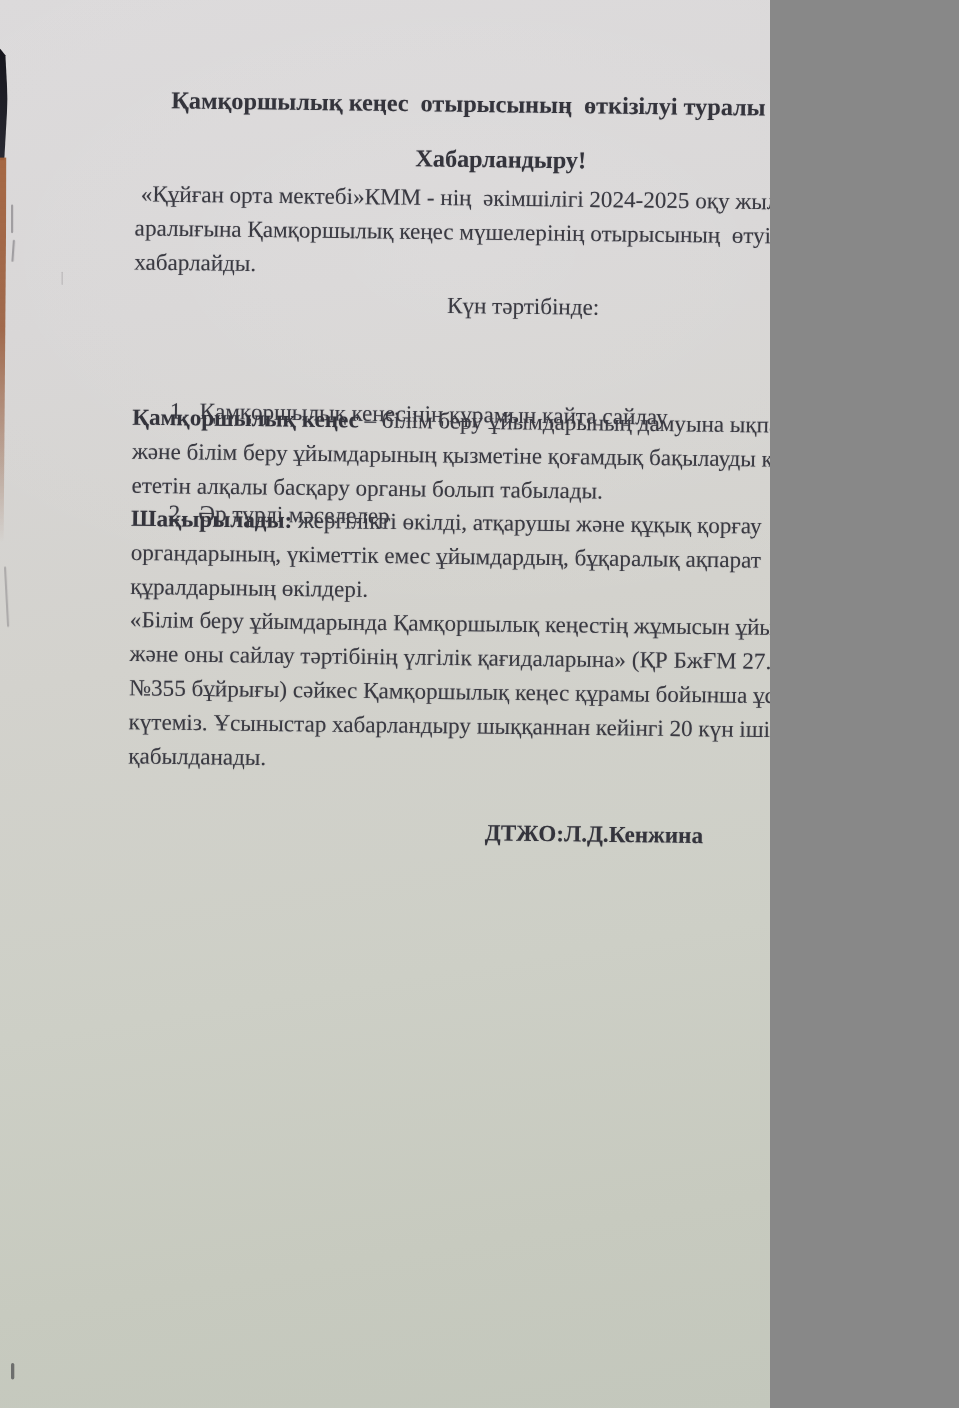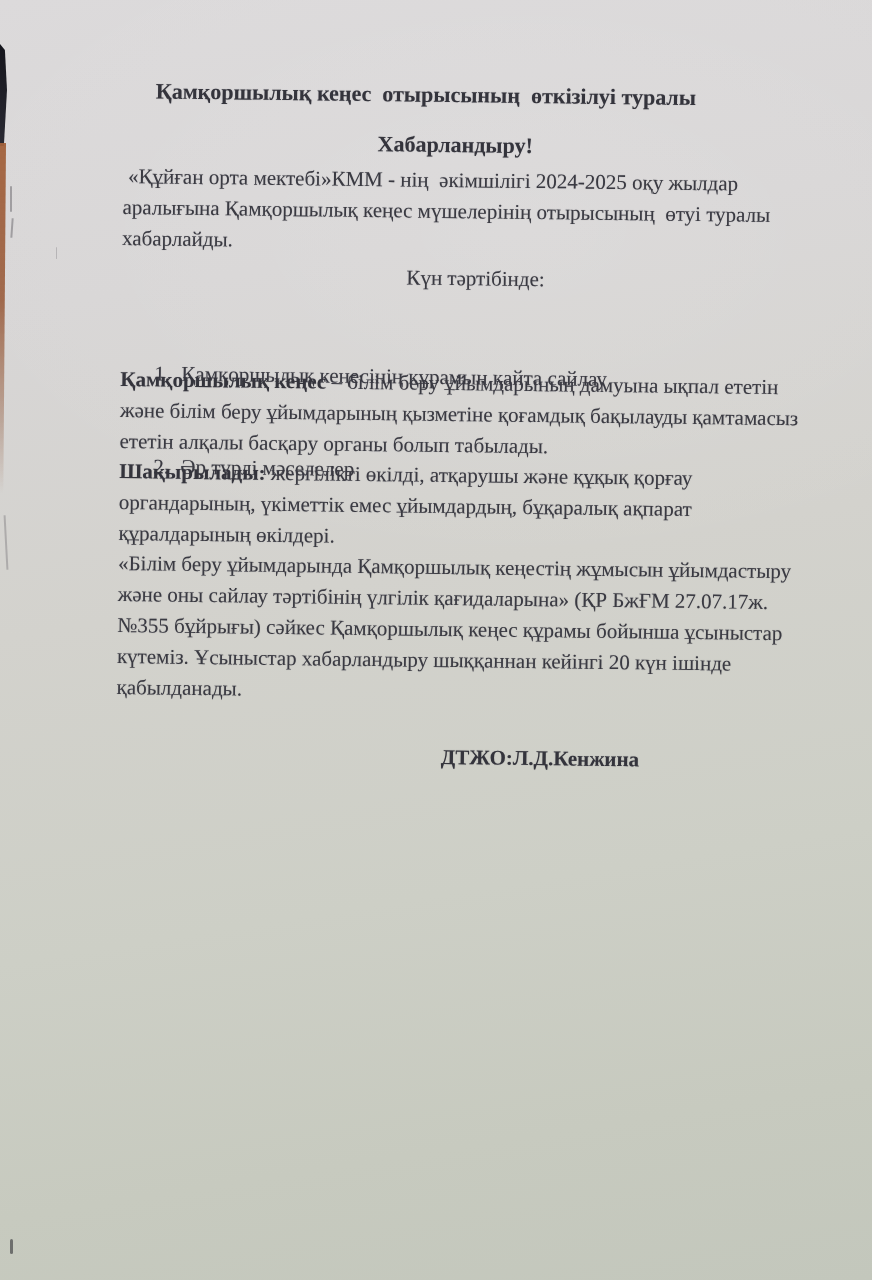--- a/index.html
+++ b/index.html
@@ -1,18 +1,18 @@
 <!DOCTYPE html>
 <html><head>
 <meta charset="utf-8">
 <style>
   html,body{margin:0;padding:0;background:#888;}
   .photo{
     position:relative;
-    width:872px;height:1280px;
+    width:700px;height:1280px;
     overflow:hidden;
     font-family:"Liberation Serif","DejaVu Serif",serif;
   }
   
   .paper{
     position:absolute;inset:0;
     background:
       radial-gradient(ellipse 900px 500px at 60% 18%, rgba(255,255,255,0.10), rgba(255,255,255,0) 70%),
       linear-gradient(171deg,#dcdadb 0%, #d8d6d6 22%, #d3d2cd 45%, #cdcfc6 68%, #c7cabf 86%, #c3c7bc 100%);
   }

